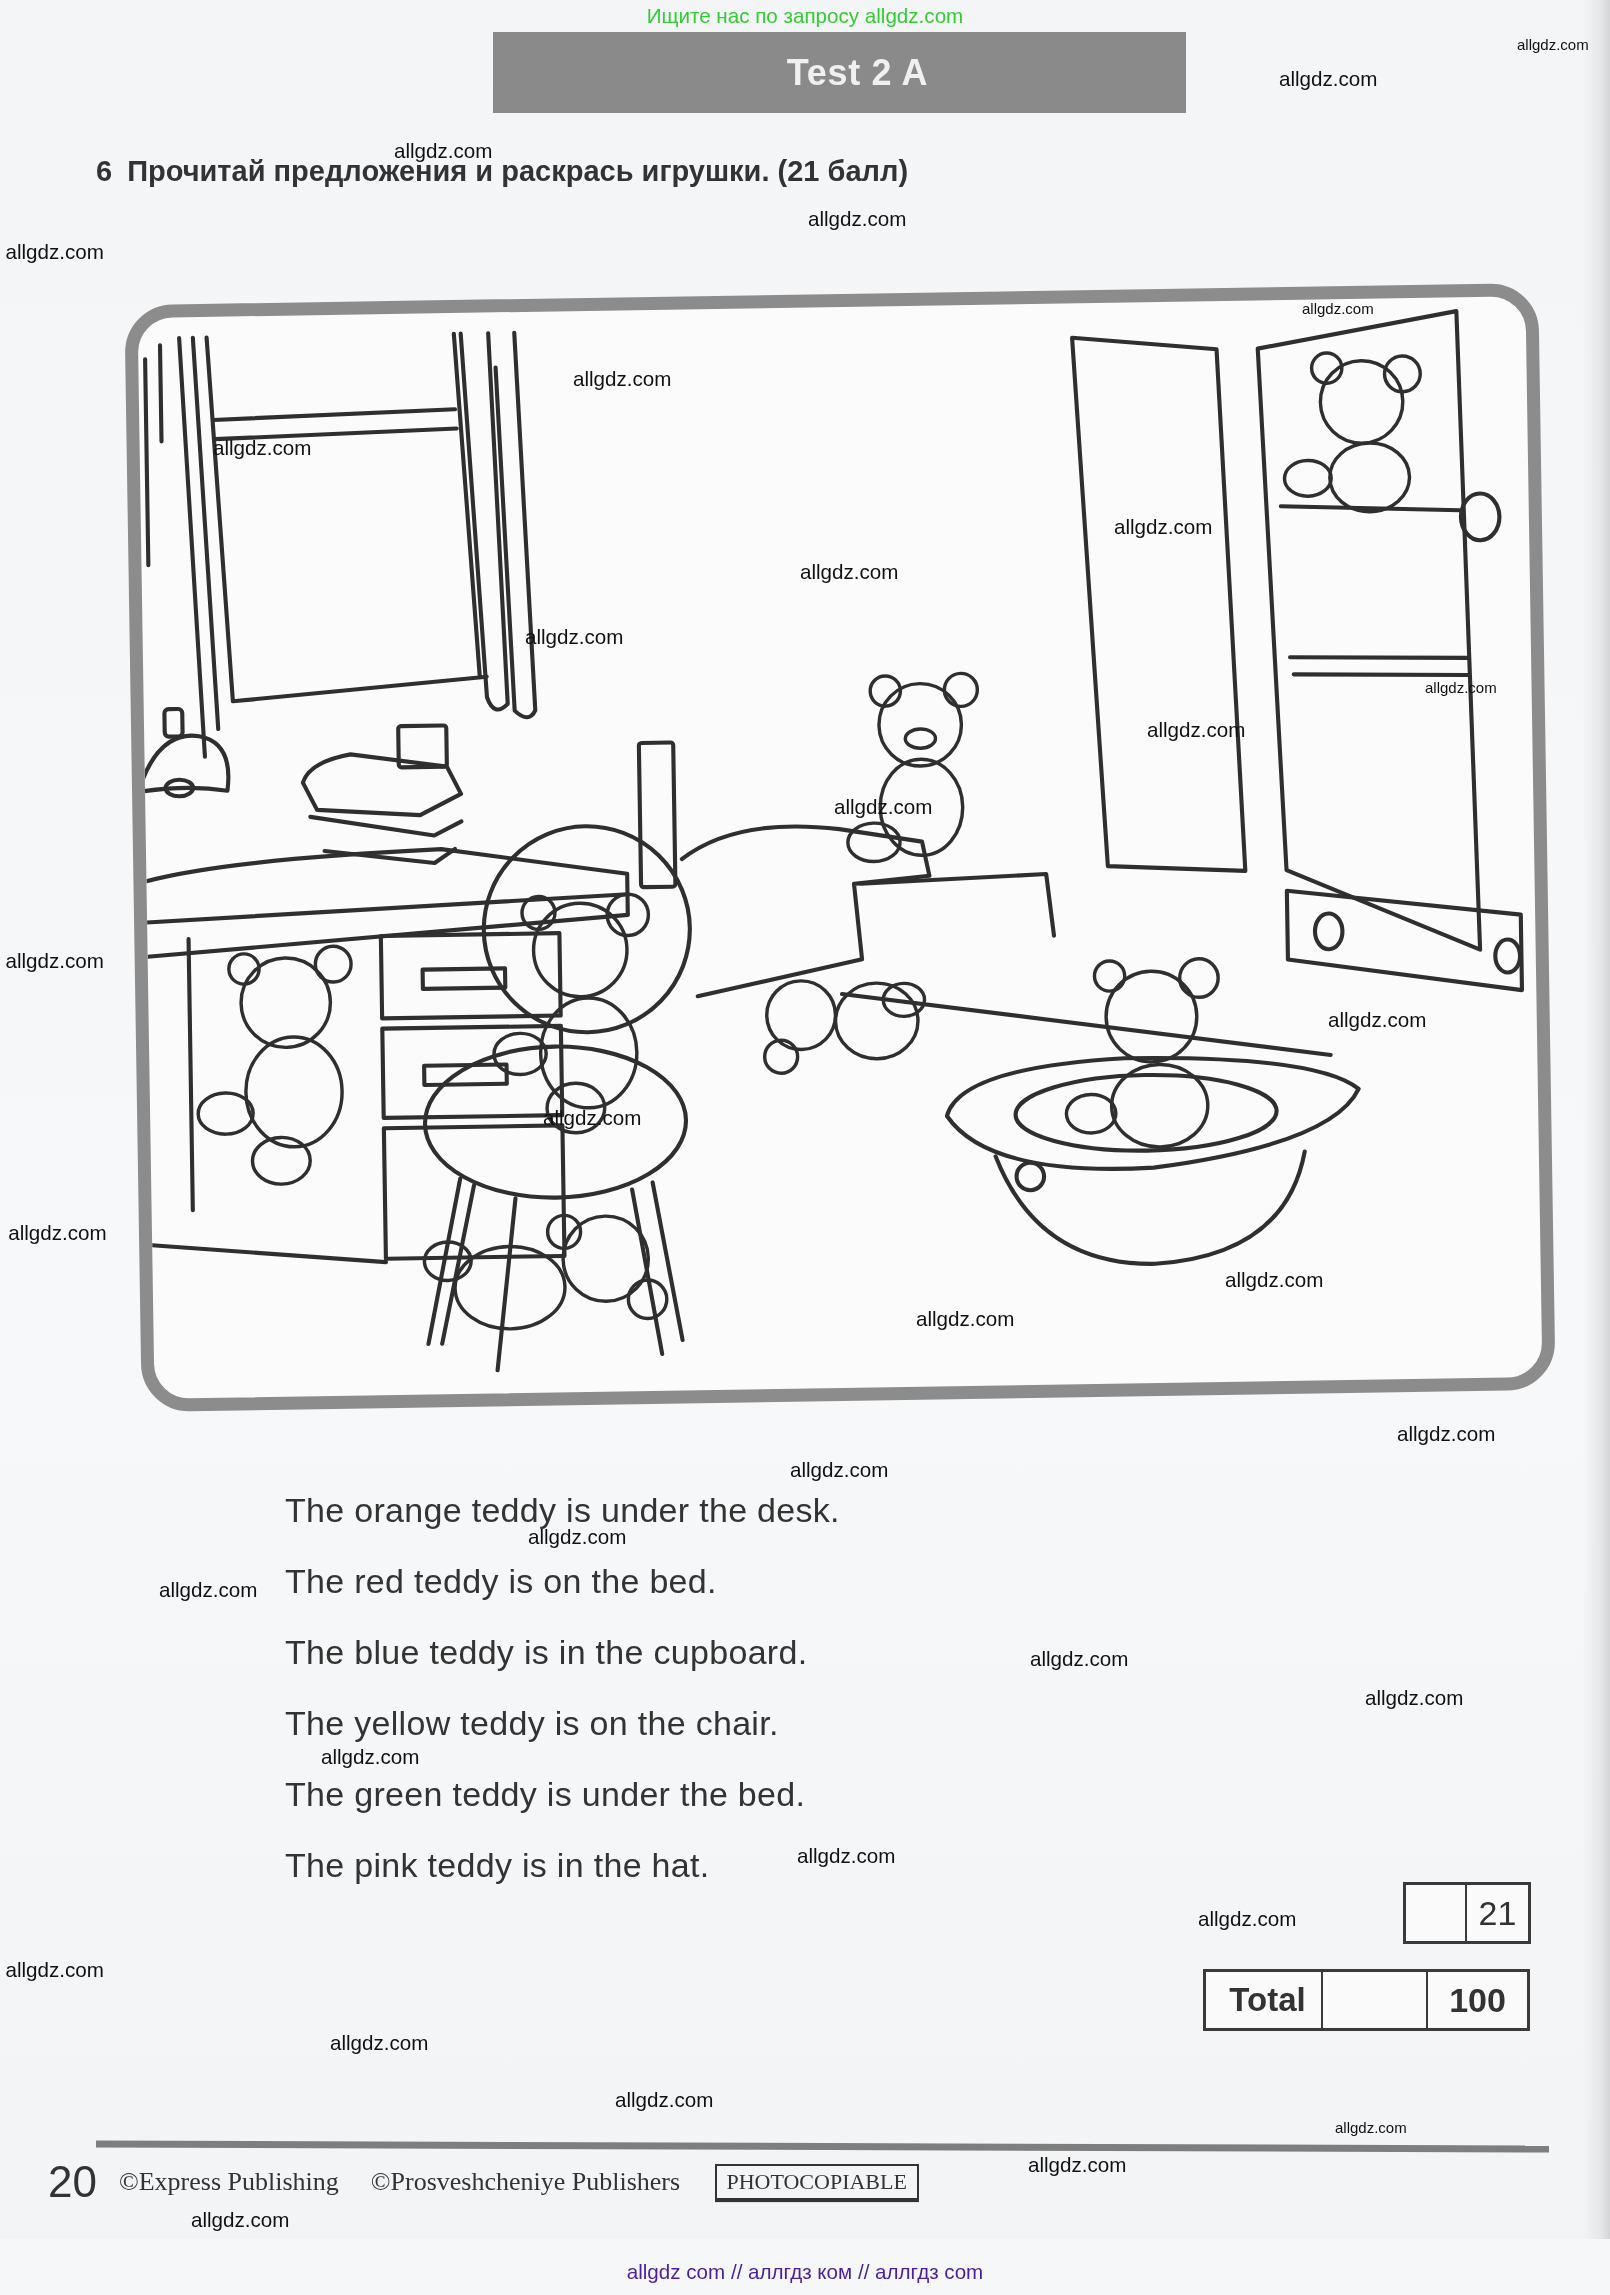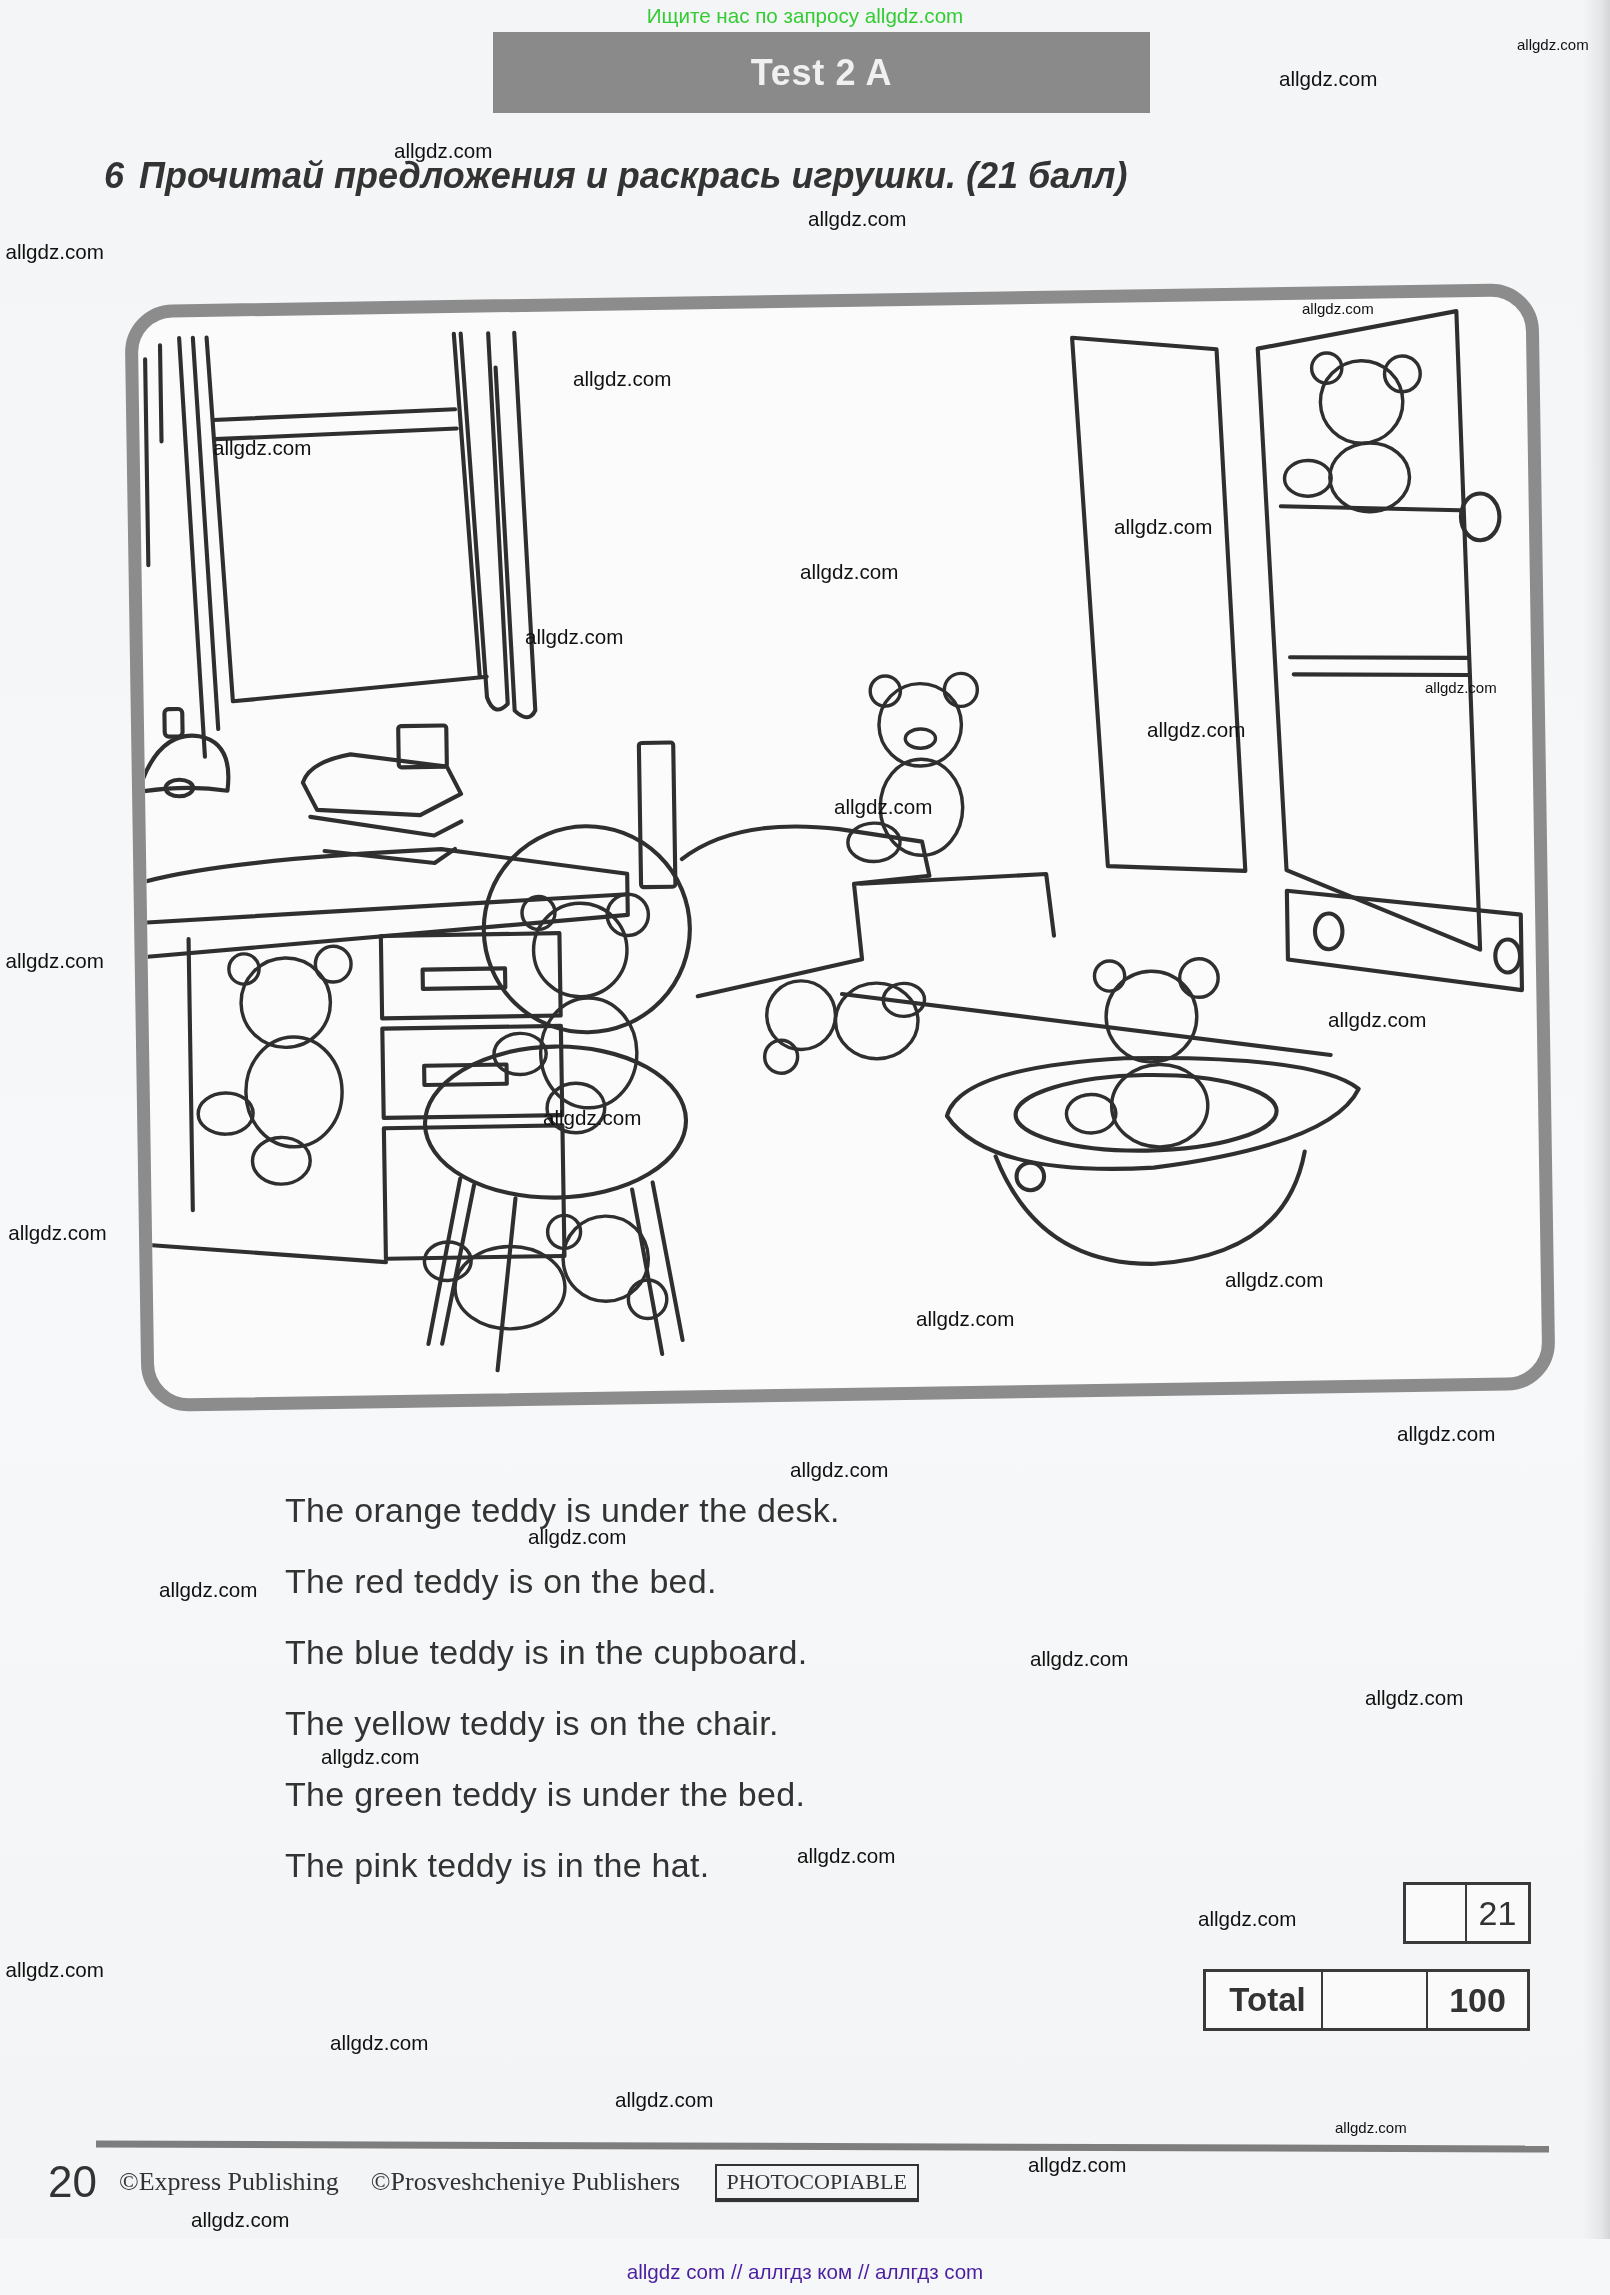--- a/index.html
+++ b/index.html
@@ -17,27 +17,26 @@
       position: absolute; right: 0; top: 0; width: 27.5px; height: 2239px;
       background: linear-gradient(90deg, rgba(255,255,255,0) 0%, #e4e5e6 70%, #d4d5d6 100%);
     }
     .top-banner {
       position: absolute; top: 4.1px; left: 0; width: 100%; text-align: center;
       font-size: 20.6px; color: #33cc33;
     }
     .header-bar {
       position: absolute; left: 493px; top: 32px; width: 657px; height: 81px;
       background: #8a8a8a;
-      display: flex; align-items: center; justify-content: center;
+      display: flex; align-items: center; justify-content: center; padding-left: 36px;
     }
     .header-bar span { color: #f0f0f0; font-weight: bold; font-size: 36px; letter-spacing: 0.7px; }
     .task-title {
-      position: absolute; left: 104px; top: 155px; font-size: 36px; font-weight: bold; color: #333;
+      position: absolute; left: 96px; top: 155px; font-size: 29px; font-weight: bold; color: #333;
       white-space: nowrap;
-      font-style: italic;
     }
     .task-title .num { margin-right: 15px; }
     .frame {
       position: absolute; left: 133px; top: 294px; width: 1414px; height: 1107px;
       border: 13.7px solid #8c8c8c; border-radius: 48px; background: #fbfbfb;
       transform: rotate(-0.9deg); transform-origin: center;
       box-sizing: border-box; overflow: hidden;
     }
     .frame svg { position: absolute; left: 0; top: 0; }
     .sentences {

